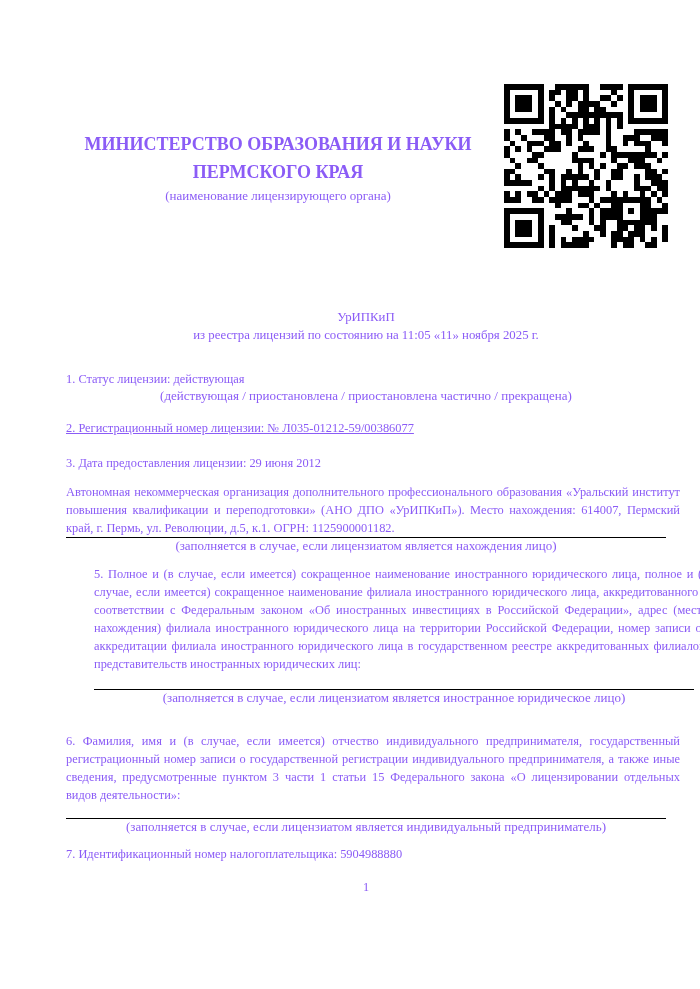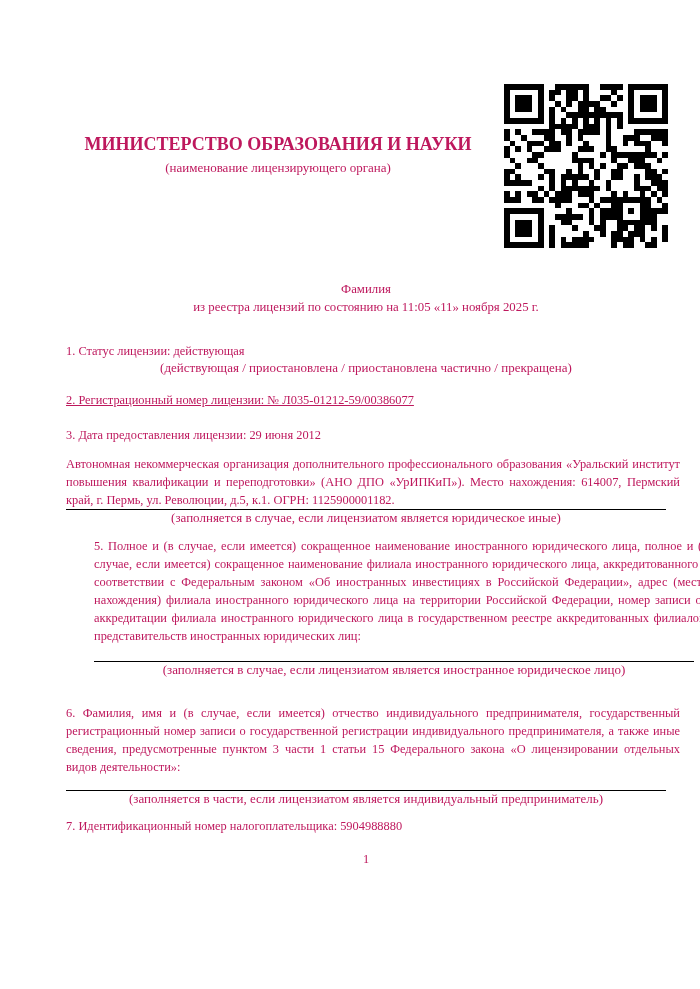--- a/index.html
+++ b/index.html
@@ -5,21 +5,21 @@
   html, body {
     margin: 0;
     padding: 0;
     background: #ffffff;
   }
   .page {
     position: relative;
     width: 700px;
     height: 989px;
     background: #ffffff;
-    color: #be185d;
+    color: #8b5cf6;
     font-family: "Liberation Serif", serif;
     font-size: 12.4px;
     line-height: 18px;
     overflow: hidden;
   }
   .content {
     position: absolute;
     left: 66px;
     top: 0;
     width: 614px;
@@ -528,25 +528,26 @@
         <rect x="21" y="28" width="1" height="1"></rect>
         <rect x="22" y="28" width="1" height="1"></rect>
         <rect x="25" y="28" width="1" height="1"></rect>
         <rect x="26" y="28" width="1" height="1"></rect>
       </svg></div>
 
   <div class="content">
 
     <div class="header-text">
       <div class="ministry-line">МИНИСТЕРСТВО ОБРАЗОВАНИЯ И НАУКИ</div>
+      <div class="ministry-line">ПЕРМСКОГО КРАЯ</div>
       <div class="form-caption">(наименование лицензирующего органа)</div>
     </div>
 
     <div class="doc-title">
-      <div>Фамилия</div>
+      <div>УрИПКиП</div>
       <div>из реестра лицензий по состоянию на 11:05 «11» ноября 2025 г.</div>
     </div>
 
     <div class="sec sec1">
       <p class="single-line">1. Статус лицензии: действующая</p>
       <div class="caption-wrap">
         <div class="form-caption">(действующая / приостановлена / приостановлена частично / прекращена)</div>
       </div>
     </div>
 
@@ -555,38 +556,38 @@
     </div>
 
     <div class="sec sec3">
       <p class="single-line">3. Дата предоставления лицензии: 29 июня 2012</p>
     </div>
 
     <div class="sec sec4">
       <p>Автономная некоммерческая организация дополнительного профессионального образования «Уральский институт повышения квалификации и переподготовки» (АНО ДПО «УрИПКиП»). Место нахождения: 614007, Пермский край, г. Пермь, ул. Революции, д.5, к.1. ОГРН: 1125900001182.</p>
       <div class="rule"></div>
       <div class="caption-wrap">
-        <div class="form-caption">(заполняется в случае, если лицензиатом является юридическое иные)</div>
+        <div class="form-caption">(заполняется в случае, если лицензиатом является нахождения лицо)</div>
       </div>
     </div>
 
     <div class="sec sec5">
       <p>5. Полное и (в случае, если имеется) сокращенное наименование иностранного юридического лица, полное и (в случае, если имеется) сокращенное наименование филиала иностранного юридического лица, аккредитованного в соответствии с Федеральным законом «Об иностранных инвестициях в Российской Федерации», адрес (место нахождения) филиала иностранного юридического лица на территории Российской Федерации, номер записи об аккредитации филиала иностранного юридического лица в государственном реестре аккредитованных филиалов, представительств иностранных юридических лиц:</p>
       <div class="blank-line"></div>
       <div class="rule"></div>
       <div class="caption-wrap">
         <div class="form-caption">(заполняется в случае, если лицензиатом является иностранное юридическое лицо)</div>
       </div>
     </div>
 
     <div class="sec sec6">
       <p>6. Фамилия, имя и (в случае, если имеется) отчество индивидуального предпринимателя, государственный регистрационный номер записи о государственной регистрации индивидуального предпринимателя, а также иные сведения, предусмотренные пунктом 3 части 1 статьи 15 Федерального закона «О лицензировании отдельных видов деятельности»:</p>
       <div class="rule rule-gap"></div>
       <div class="caption-wrap">
-        <div class="form-caption">(заполняется в части, если лицензиатом является индивидуальный предприниматель)</div>
+        <div class="form-caption">(заполняется в случае, если лицензиатом является индивидуальный предприниматель)</div>
       </div>
     </div>
 
     <div class="sec sec7">
       <p class="single-line">7. Идентификационный номер налогоплательщика: 5904988880</p>
     </div>
 
     <div class="page-number">1</div>
 
   </div>

